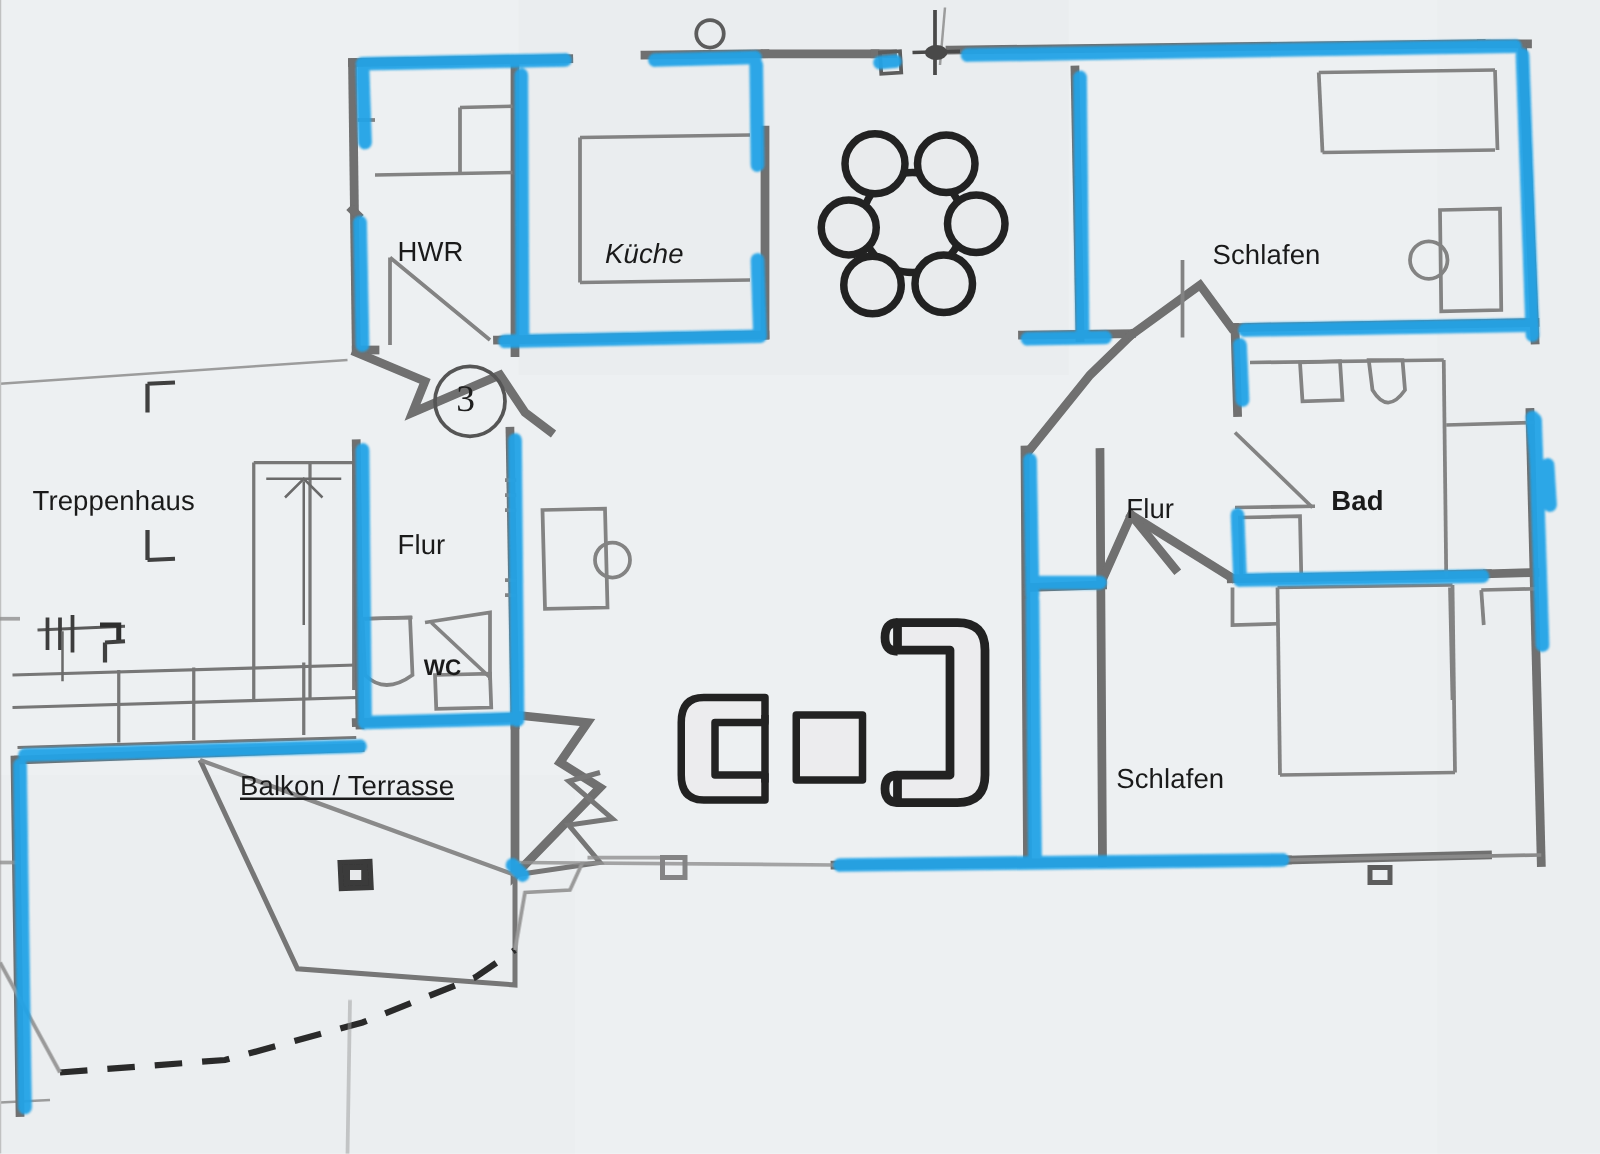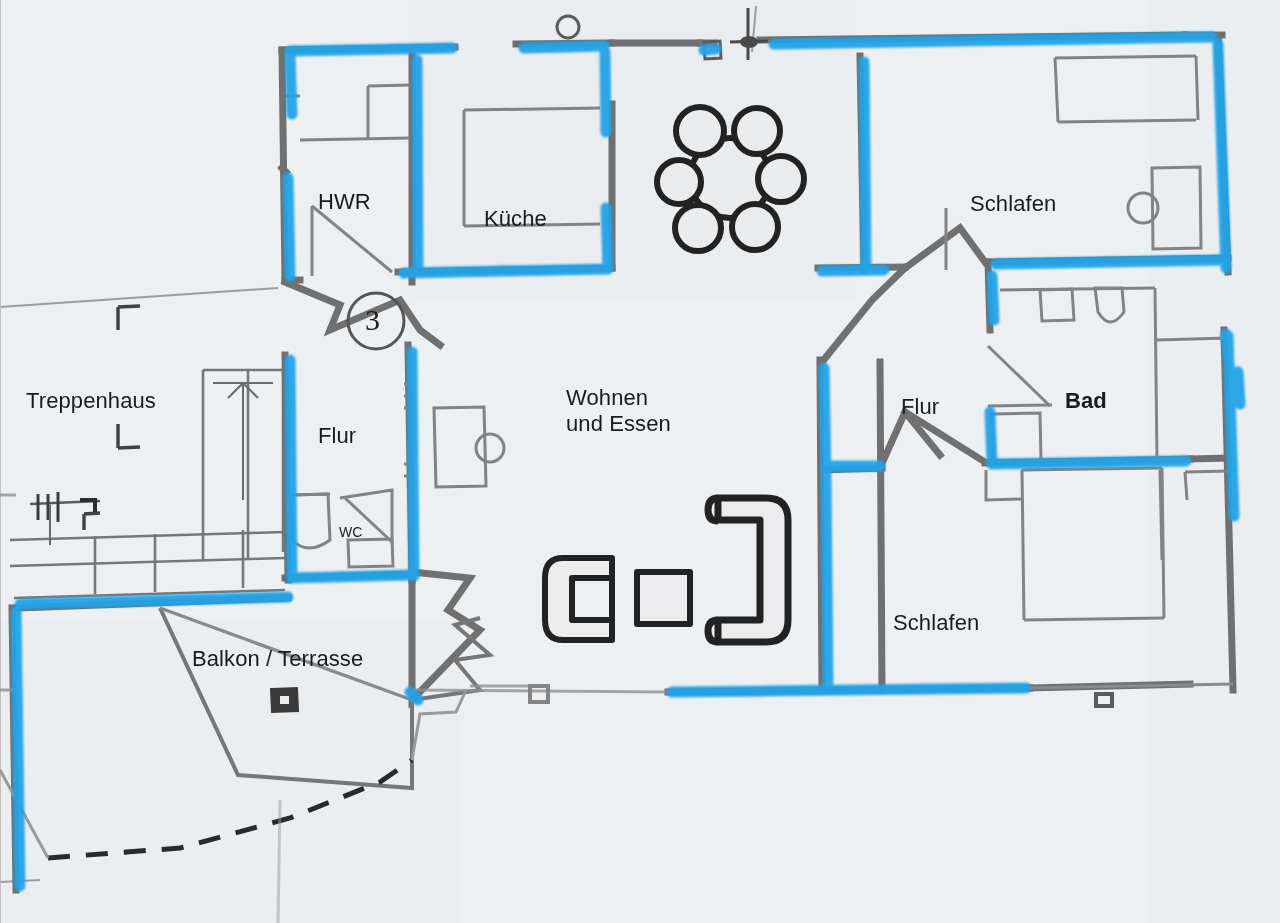--- a/index.html
+++ b/index.html
@@ -27,21 +27,21 @@
     position: absolute;
     color: #1a1a1a;
     font-family: "Liberation Sans", sans-serif;
     font-weight: 400;
     white-space: pre;
     line-height: 1.18;
     letter-spacing: 0.1px;
     user-select: none;
   }
   .lbl-md   { font-size: 22px; }
-  .lbl-sm   { font-size: 14px; }
+  .lbl-sm   { font-size: 18px; font-weight: bold; }
   .unit-num {
     position: absolute;
     font-size: 30px;
     color: #202020;
     font-family: "Liberation Serif", serif;
   }
 </style>
 </head>
 <body>
 
@@ -327,34 +327,32 @@
     <g filter="url(#scanBlur)">
       <circle cx="376" cy="321" r="28" fill="none" stroke="#555" stroke-width="3"></circle>
     </g>
 
   </svg>
 
   <div class="unit-num" style="left:365px; top:303px;">3</div>
 
   <div class="room-label lbl-md" style="left:318px; top:189px;">HWR</div>
 
-  <div class="room-label lbl-md" style="left:484px; top:206px;">Küche</div>
+  <div class="room-label lbl-md" style="left:484px; top:190px;font-style:italic;">Küche</div>
 
   <div class="room-label lbl-md" style="left:970px; top:191px;">Schlafen</div>
 
-  <div class="room-label lbl-md" style="left:566px; top:385px;">Wohnen
-und Essen</div>
 
   <div class="room-label lbl-md" style="left:318px; top:423px;">Flur</div>
 
   <div class="room-label lbl-md" style="left:901px; top:394px;">Flur</div>
 
   <div class="room-label lbl-md" style="left:1065px; top:388px;font-weight:bold;">Bad</div>
 
   <div class="room-label lbl-sm" style="left:339px; top:524px;">WC</div>
 
   <div class="room-label lbl-md" style="left:893px; top:610px;">Schlafen</div>
 
   <div class="room-label lbl-md" style="left:26px; top:388px;">Treppenhaus</div>
 
-  <div class="room-label lbl-md" style="left:192px; top:646px;">Balkon / Terrasse</div>
+  <div class="room-label lbl-md" style="left:192px; top:616px;text-decoration:underline;">Balkon / Terrasse</div>
 
 </div>
 
 </body></html>

